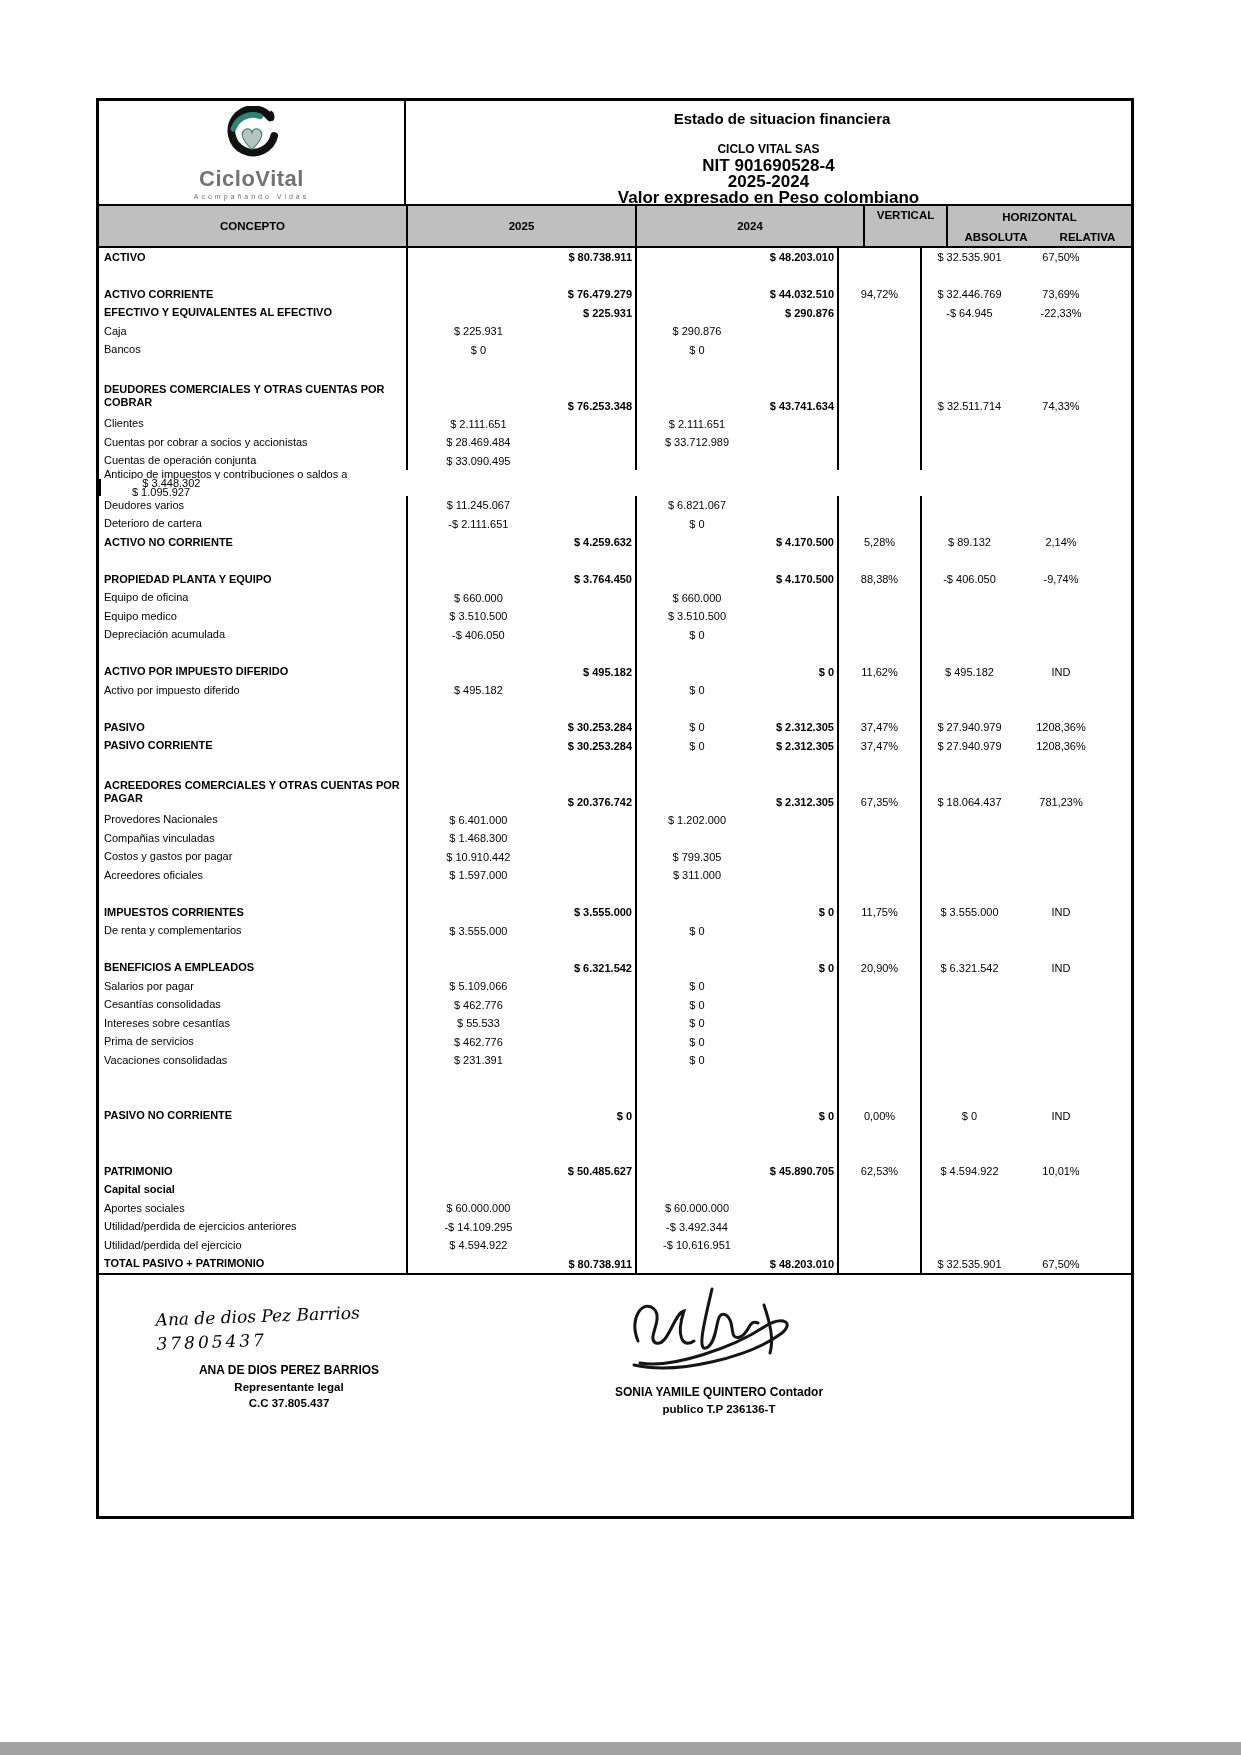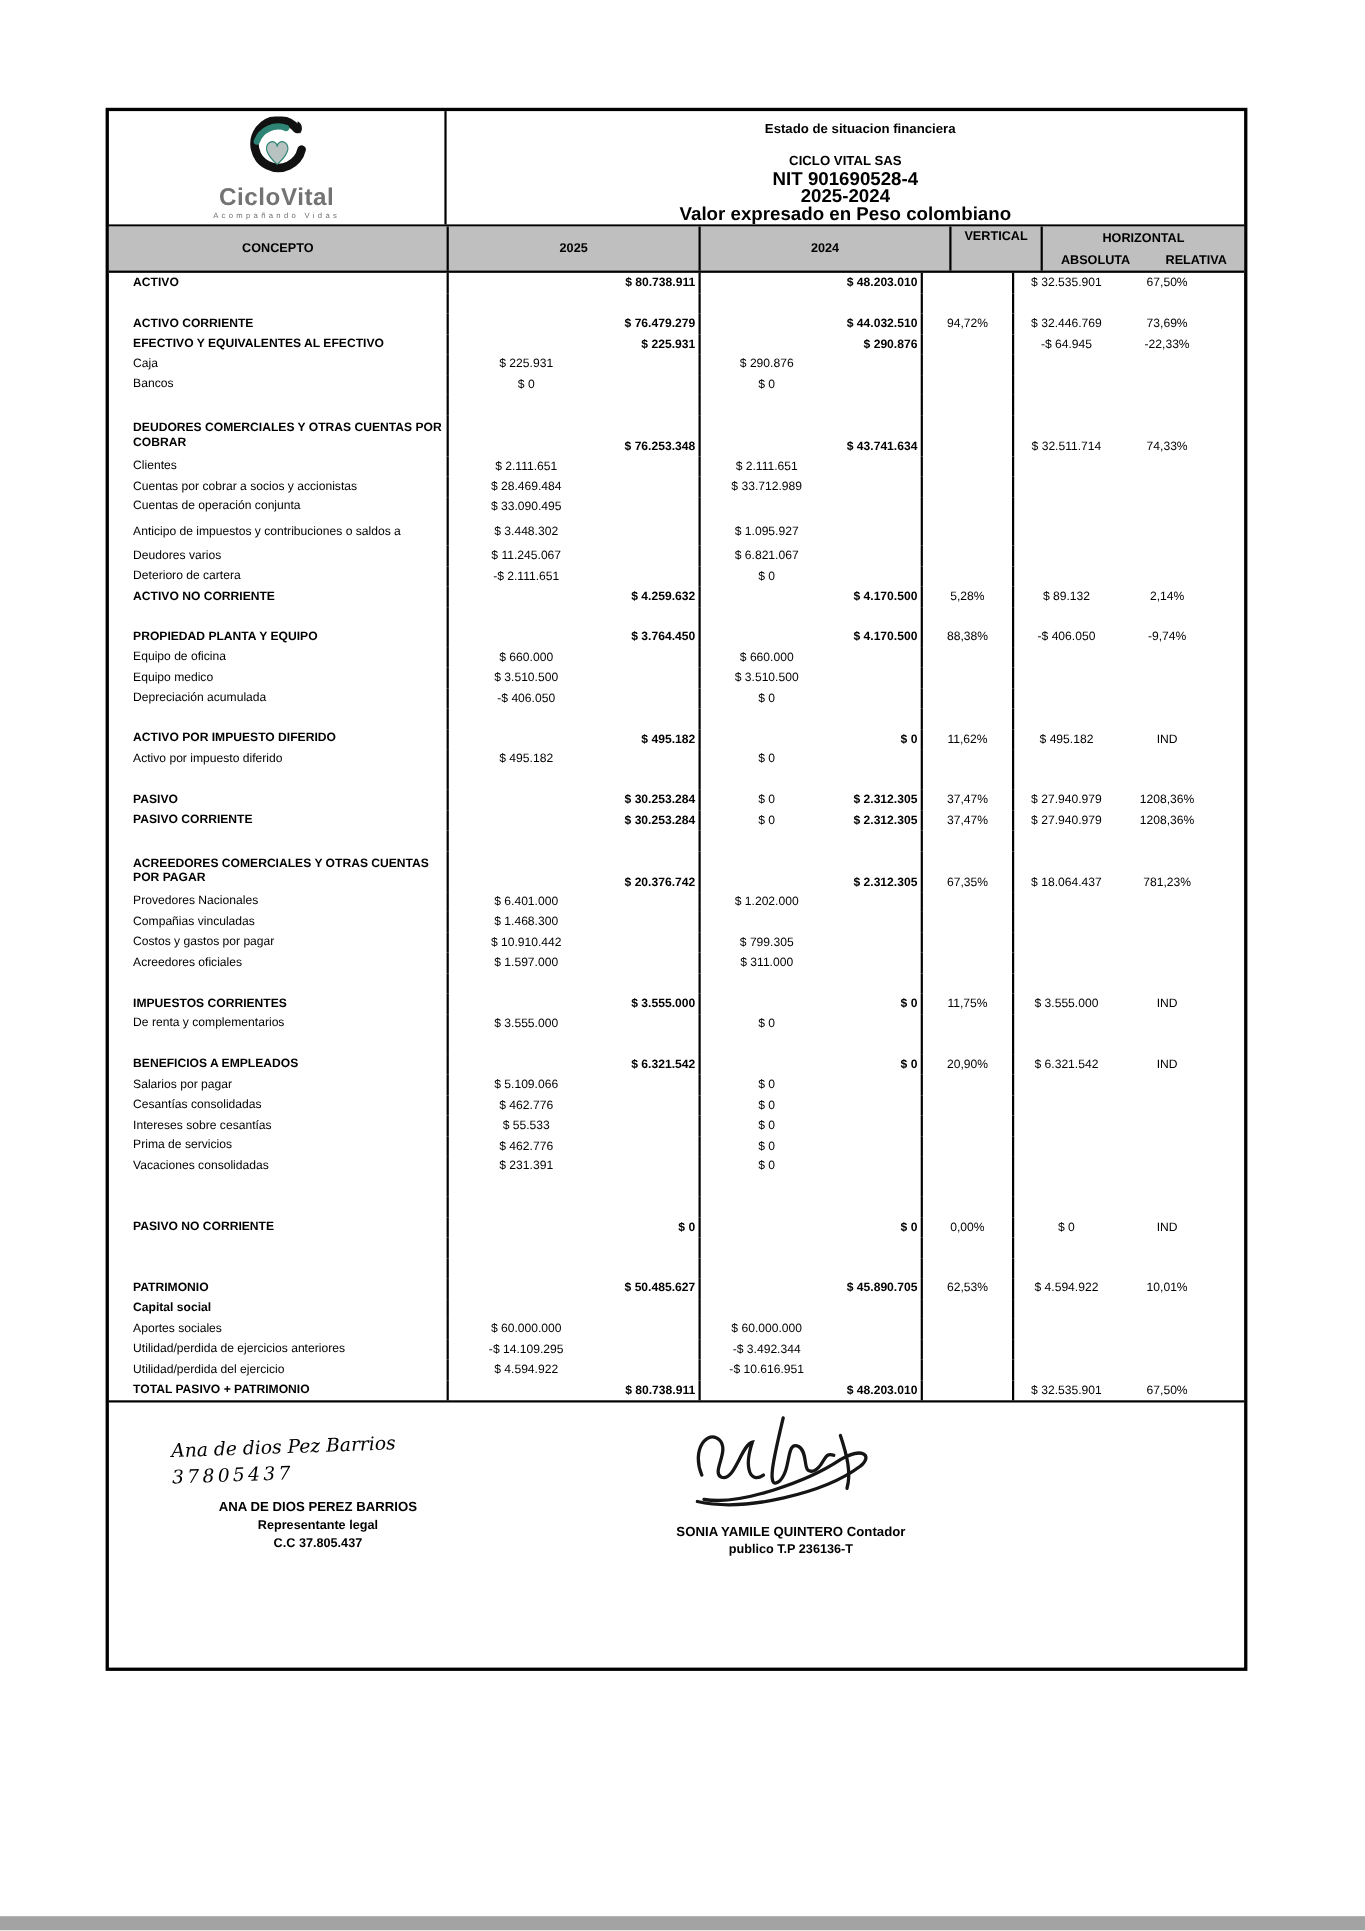--- a/index.html
+++ b/index.html
@@ -12,42 +12,42 @@
     position:absolute; left:96px; top:98px; width:1038px; height:1421px;
     border:3px solid #000; background:#fff;
   }
   
   .doc-header { height:105px; display:flex; border-bottom:2px solid #000; }
   .logo-cell { width:307px; border-right:2px solid #000; display:flex; flex-direction:column; align-items:center; justify-content:center; }
   .logo-mark { width:66px; height:62px; }
   .brand { font-size:22px; font-weight:bold; letter-spacing:0.5px; margin-top:-2px; }
   .tagline { font-size:7px; letter-spacing:3px; color:#6f6f6f; margin-top:1px; }
   .title-cell { flex:1; text-align:center; font-weight:bold; }
-  .t1 { font-size:12px; margin-top:9px;margin-left:27px; }
+  .t1 { font-size:15px; margin-top:9px;margin-left:27px; }
   .t2 { font-size:12px; margin-top:15px; line-height:15px; }
   .t3,.t4,.t5 { font-size:17px; margin-top:1px; line-height:15px; }
   
   .col-header { height:42px; display:flex; background:#bfbfbf; border-bottom:2px solid #000; font-weight:bold; font-size:11.5px; }
   .h { display:flex; align-items:center; justify-content:center; }
   .h-concepto { width:307px; }
   .h-y25 { width:229px; border-left:2px solid #000; }
   .h-y24 { width:228px; border-left:2px solid #000; }
   .h-vert { width:83px; border-left:2px solid #000; align-items:flex-start; padding-top:3px; }
   .h-horiz { width:185px; border-left:2px solid #000; display:flex; flex-direction:column; }
   .h-horiz-top { height:21px; display:flex; align-items:center; justify-content:center; }
   .h-horiz-bottom { flex:1; display:flex; }
   .h-abs { width:97px; display:flex; align-items:center; justify-content:center; }
   .h-rel { width:88px; display:flex; align-items:center; justify-content:center; }
   
   .tbody { font-size:11px; }
   .trow { display:flex; height:18.5px; }
   .trow.sec2 { height:37px; }
-  .trow.tall { height:26px; }
+  .trow.tall { height:26px;flex-direction:column; }
   .c { display:flex; align-items:center; overflow:hidden; }
-  .c.concepto { width:307px; padding-left:22px; }
+  .c.concepto { width:307px; padding-left:5px; }
   .c.y25 { width:229px; border-left:2px solid #000; }
   .c.y24 { width:202px; border-left:2px solid #000; }
   .c.vert { width:83px; border-left:2px solid #000; justify-content:center; font-weight:normal; }
   .c.abs { width:97px; border-left:2px solid #000; justify-content:center; }
   .c.rel { width:88px; justify-content:center; }
   .lbl { line-height:13px; }
   .trow.sec .lbl, .trow.sec2 .lbl { font-weight:bold; }
   .trow.tall .lbl { white-space:nowrap; }
   .d { width:62%; text-align:center; }
   .y24 .d { width:60%; }

